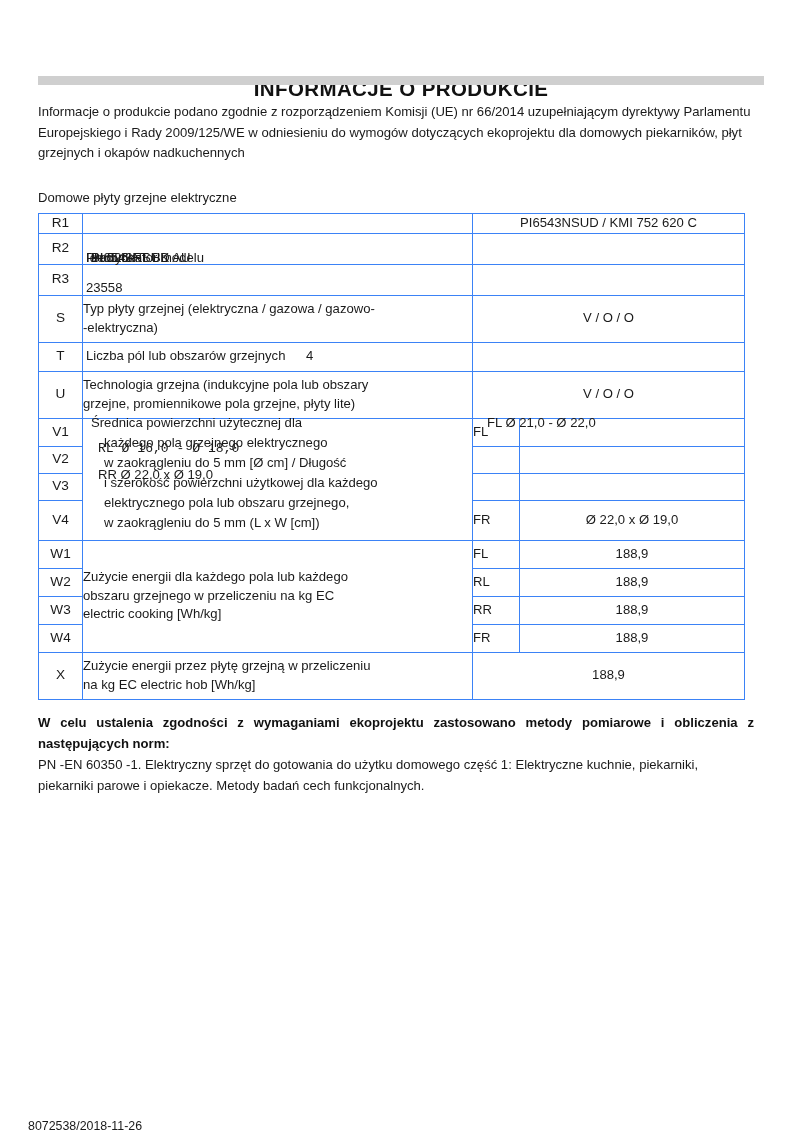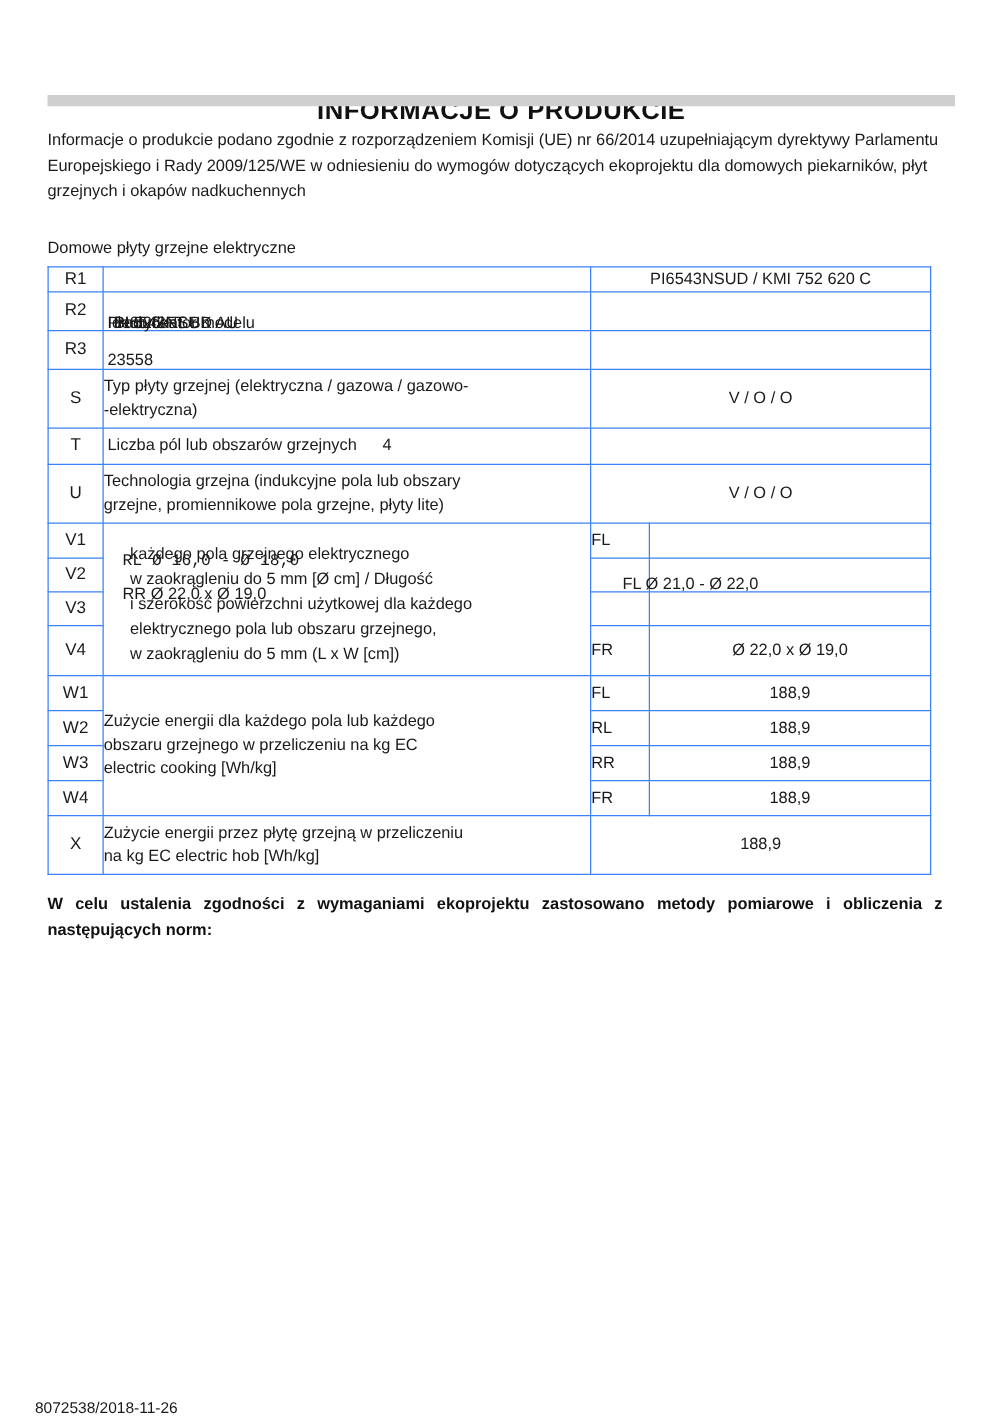--- a/index.html
+++ b/index.html
@@ -291,31 +291,33 @@
       <span class="ov" style="left:48px;  top:36px;">Producent</span>
       <span class="ov" style="left:48px;  top:36px;">Identyfikator modelu</span>
       <span class="ov" style="left:53px;  top:36px;">BI 526 FT BK AU</span>
       <span class="ov" style="left:53px;  top:36px;">PI6543NSUD</span>
 
       <span class="ov" style="left:48px;  top:66px;">23558</span>
 
       <span class="ov" style="left:48px;  top:134px;">Liczba pól lub obszarów grzejnych</span>
       <span class="ov" style="left:268px; top:134px;">4</span>
 
+      <span class="ov" style="left:53px;  top:201px;">Średnica powierzchni użytecznej dla</span>
       <span class="ov" style="left:66px;  top:221px;">każdego pola grzejnego elektrycznego</span>
       <span class="ov" style="left:66px;  top:241px;">w zaokrągleniu do 5 mm  [Ø cm] / Długość</span>
       <span class="ov" style="left:66px;  top:261px;">i szerokość powierzchni użytkowej dla każdego</span>
       <span class="ov" style="left:66px;  top:281px;">elektrycznego pola lub obszaru grzejnego,</span>
       <span class="ov" style="left:66px;  top:301px;">w zaokrągleniu do 5 mm (L x W [cm])</span>
 
-      <span class="ov" style="left:460px; top:201px;margin-top:44px;">FL Ø 21,0  - Ø 22,0</span>
+      <span class="ov" style="left:449px; top:201px;">FL Ø 21,0  - Ø 22,0</span>
       <span class="ov" style="left:60px;  top:227px;font-family:Liberation Mono, monospace;">RL Ø 16,0 - Ø 18,0</span>
       <span class="ov" style="left:60px;  top:253px;">RR Ø 22,0 x Ø 19,0</span>
     </div>
   </div>
 
   <div class="notes-bold">W celu ustalenia zgodności z wymaganiami ekoprojektu zastosowano metody pomiarowe i obliczenia z następujących norm:</div>
   <div class="notes-body">
+    <div>PN -EN 60350 -1. Elektryczny sprzęt do gotowania do użytku domowego część 1: Elektryczne kuchnie, piekarniki, piekarniki parowe i opiekacze. Metody badań cech funkcjonalnych.</div>
   </div>
 
   <div class="footer">8072538/2018-11-26</div>
 
 </div>
 
 </body></html>

